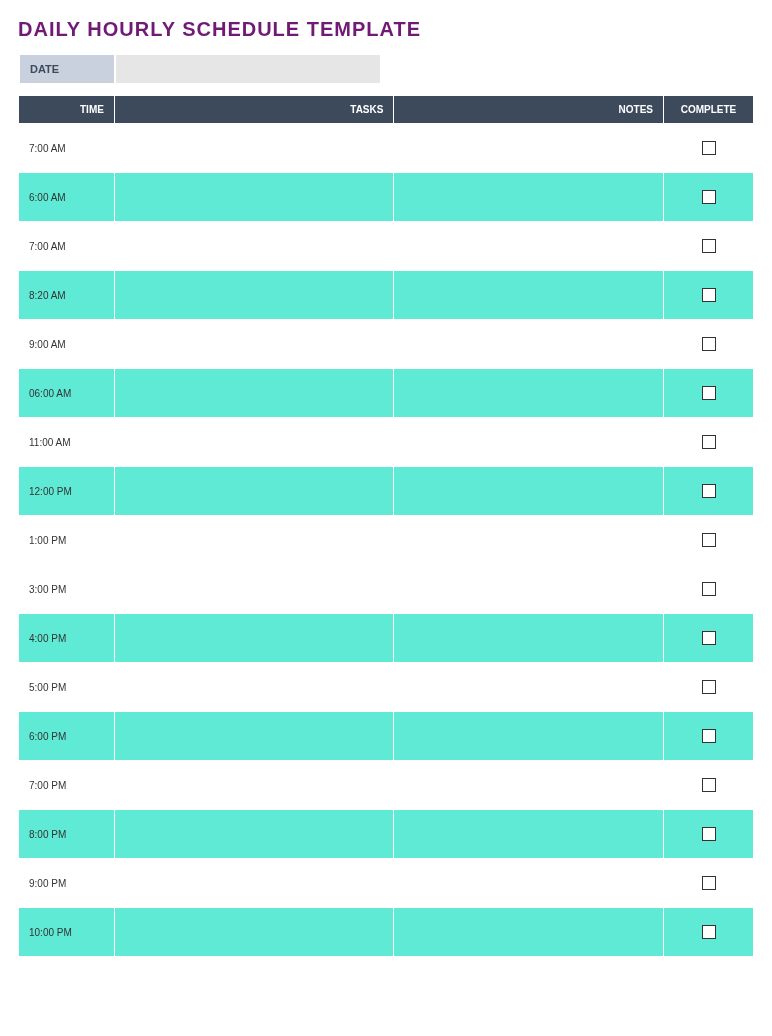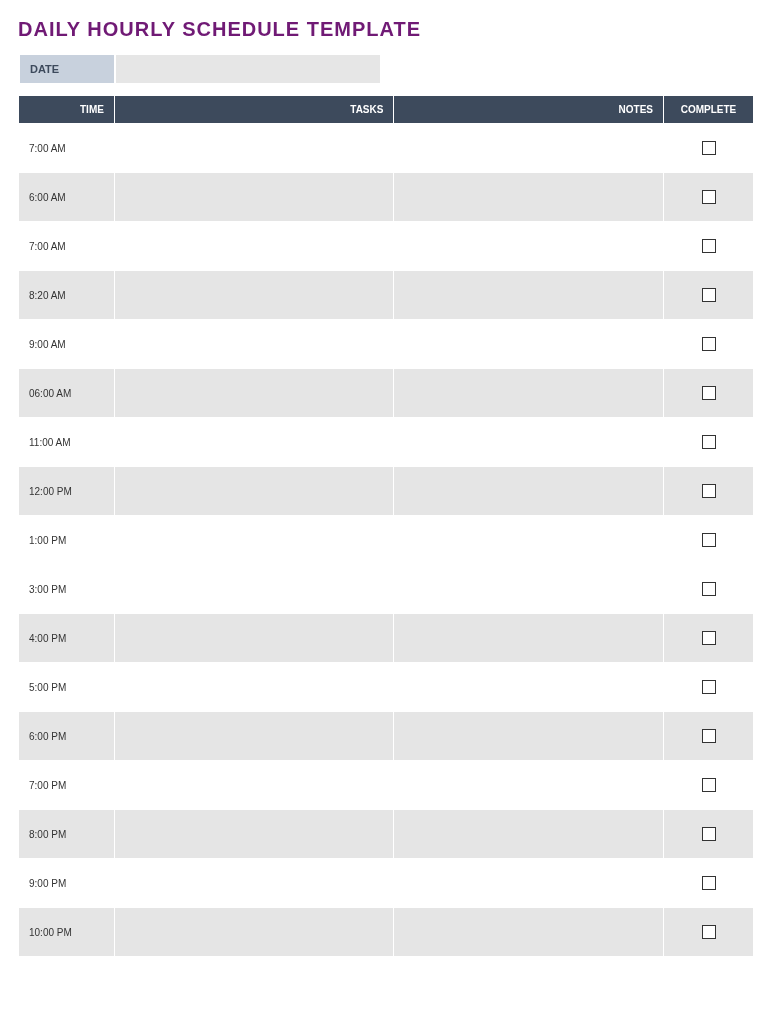--- a/index.html
+++ b/index.html
@@ -64,21 +64,21 @@
       color: #333333;
       padding: 0 10px;
       height: 49px;
       border: 1px solid #ffffff;
       vertical-align: middle;
     }
     .data-row.odd td {
       background: #ffffff;
     }
     .data-row.even td {
-      background: #e5e5e5;
+      background: #5eead4;
     }
     .data-row td.cell-complete {
       text-align: center;
     }
     .checkbox {
       display: inline-block;
       width: 14px;
       height: 14px;
       border: 1.5px solid #333333;
       background: #ffffff;

